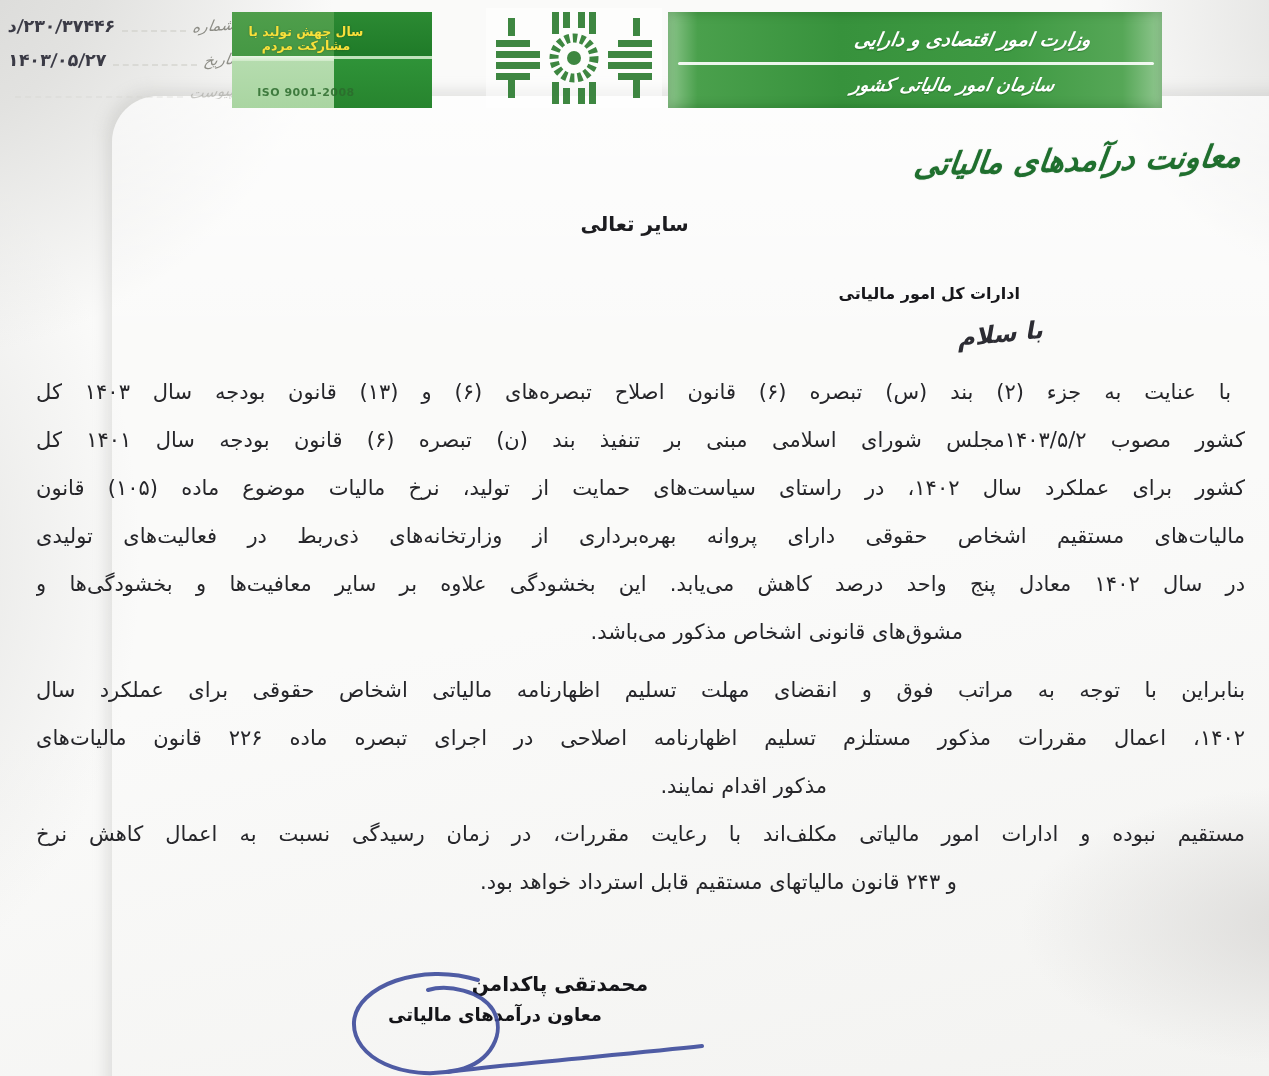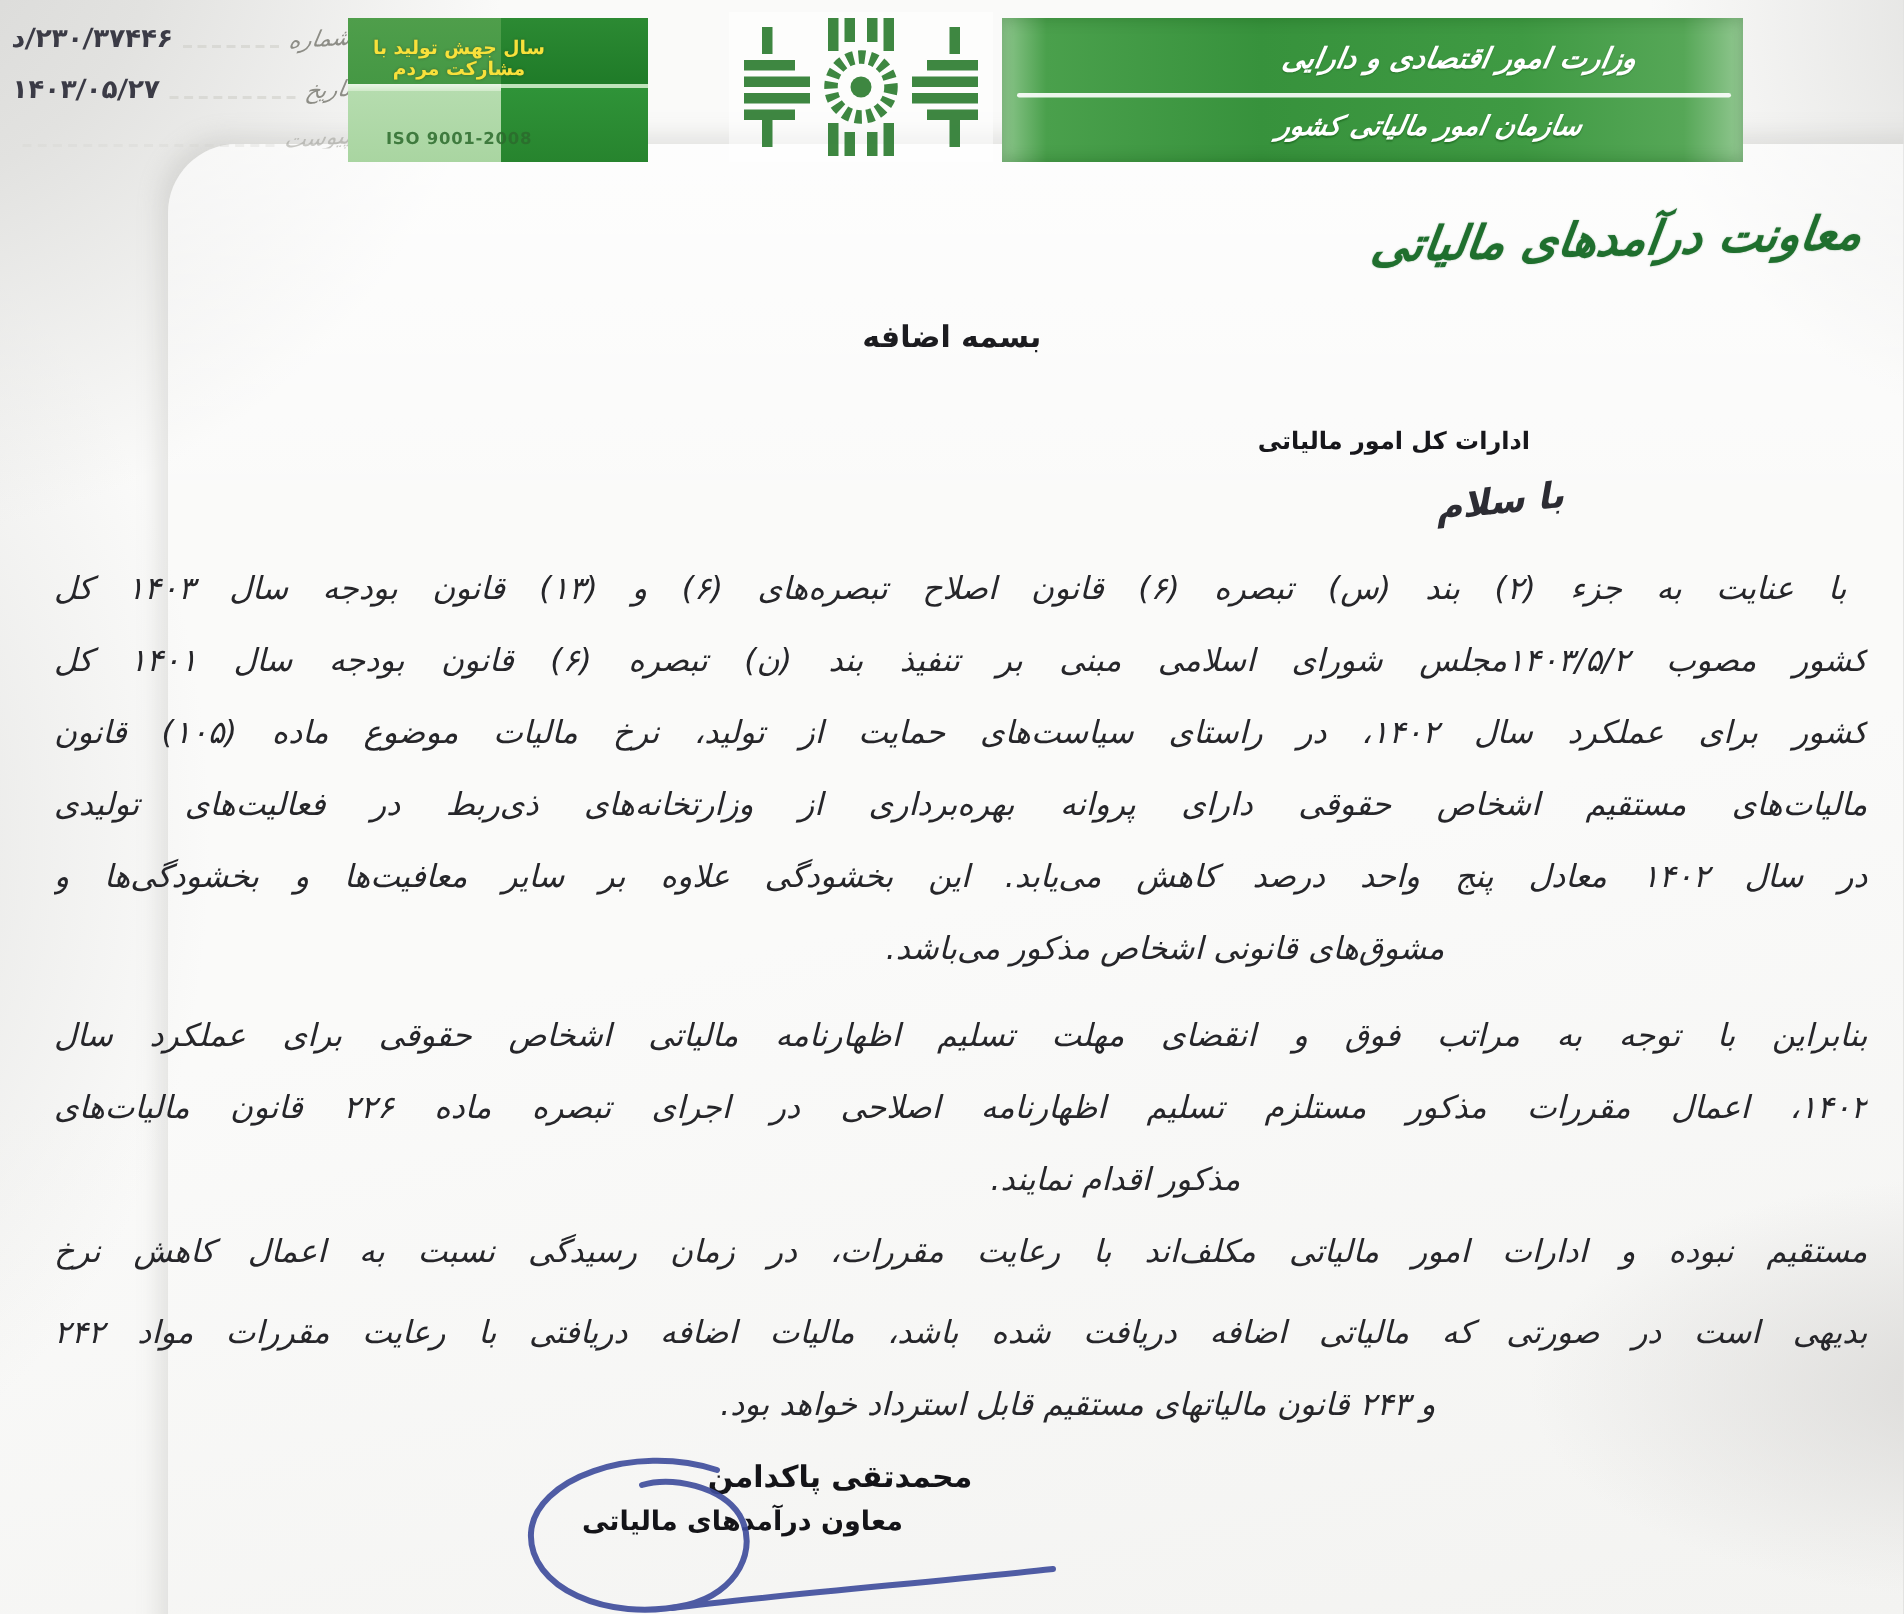--- a/index.html
+++ b/index.html
@@ -93,21 +93,21 @@
   }
   .salam{
     position:absolute;top:320px;right:224px;direction:rtl;
     color:#2c2c33;font-size:24px;font-weight:600;
     transform:rotate(-6deg) skewX(-16deg);
   }
 
   
   .body-text{
     position:absolute;top:368px;right:24px;left:36px;direction:rtl;
-    color:#26262a;font-size:21px;font-style:italic;
+    color:#26262a;font-size:21px;
   }
   .bline{
     height:48px;line-height:48px;overflow:hidden;
     text-align:justify;text-align-last:justify;text-justify:inter-word;
   }
   .bline.indent{padding-right:14px;}
   .bline.short{text-align:right;text-align-last:right;}
   .bline.end-p1{padding-right:282px;}
   .bline.end-p2{padding-right:418px;}
   .bline.end-p3{padding-right:288px;}
@@ -186,37 +186,36 @@
   </div>
 
   <div class="ministry-banner">
     <div class="ministry-line l1">وزارت امور اقتصادی و دارایی</div>
     <div class="ministry-divider"></div>
     <div class="ministry-line l2">سازمان امور مالیاتی کشور</div>
   </div>
 
   <div class="deputy">معاونت درآمدهای مالیاتی</div>
 
-  <div class="besmellah">بسمه اضافه</div>
+  <div class="besmellah">سایر تعالی</div>
 
   <div class="addressee">ادارات کل امور مالیاتی</div>
   <div class="salam">با سلام</div>
 
   <div class="body-text">
     <div class="bline indent">با عنایت به جزء (۲) بند (س) تبصره (۶) قانون اصلاح تبصره‌های (۶) و (۱۳) قانون بودجه سال ۱۴۰۳ کل</div>
     <div class="bline">کشور مصوب ۱۴۰۳/۵/۲مجلس شورای اسلامی مبنی بر تنفیذ بند (ن) تبصره (۶) قانون بودجه سال ۱۴۰۱ کل</div>
     <div class="bline">کشور برای عملکرد سال ۱۴۰۲، در راستای سیاست‌های حمایت از تولید، نرخ مالیات موضوع ماده (۱۰۵) قانون</div>
     <div class="bline">مالیات‌های مستقیم اشخاص حقوقی دارای پروانه بهره‌برداری از وزارتخانه‌های ذی‌ربط در فعالیت‌های تولیدی</div>
     <div class="bline">در سال ۱۴۰۲ معادل پنج واحد درصد کاهش می‌یابد. این بخشودگی علاوه بر سایر معافیت‌ها و بخشودگی‌ها و</div>
     <div class="bline short end-p1">مشوق‌های قانونی اشخاص مذکور می‌باشد.</div>
     <div class="bline gap-p2">بنابراین با توجه به مراتب فوق و انقضای مهلت تسلیم اظهارنامه مالیاتی اشخاص حقوقی برای عملکرد سال</div>
     <div class="bline">۱۴۰۲، اعمال مقررات مذکور مستلزم تسلیم اظهارنامه اصلاحی در اجرای تبصره ماده ۲۲۶ قانون مالیات‌های</div>
     <div class="bline short end-p2">مذکور اقدام نمایند.</div>
     <div class="bline">مستقیم نبوده و ادارات امور مالیاتی مکلف‌اند با رعایت مقررات، در زمان رسیدگی نسبت به اعمال کاهش نرخ</div>
-    <div class="bline gap-p3">بدیهی است در صورتی که مالیاتی اضافه دریافت شده باشد، مالیات اضافه دریافتی با رعایت مقررات مواد ۲۴۲</div>
     <div class="bline short end-p3">و ۲۴۳ قانون مالیاتهای مستقیم قابل استرداد خواهد بود.</div>
   </div>
 
   <div class="sig-name">محمدتقی پاکدامن</div>
   <div class="sig-title">معاون درآمدهای مالیاتی</div>
   <svg class="sig-scribble" viewBox="0 0 400 116" xmlns="http://www.w3.org/2000/svg">
     <g fill="none" stroke="#3d4b9b" stroke-width="4" stroke-linecap="round" opacity="0.9">
       <path d="M148 20 C 92 2, 26 26, 24 62 C 22 98, 74 122, 128 110 C 162 102, 176 72, 163 50 C 151 31, 118 24, 98 30"></path>
       <path d="M118 112 C 180 104, 300 94, 372 86"></path>
     </g>

